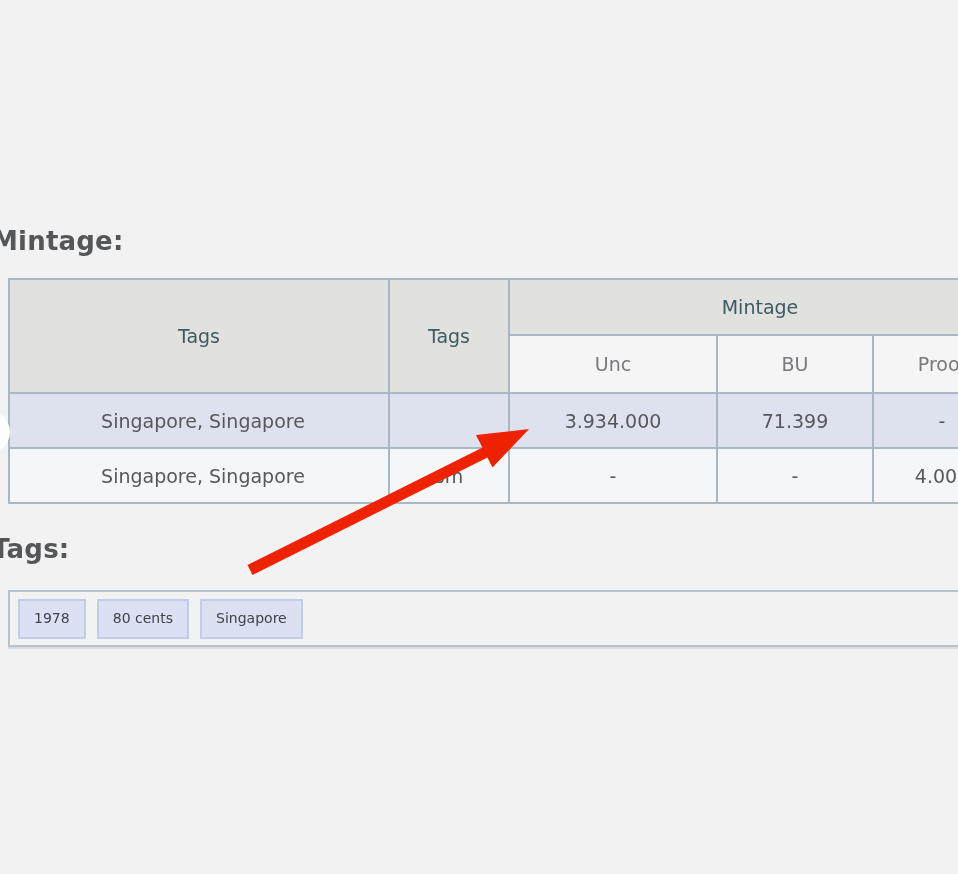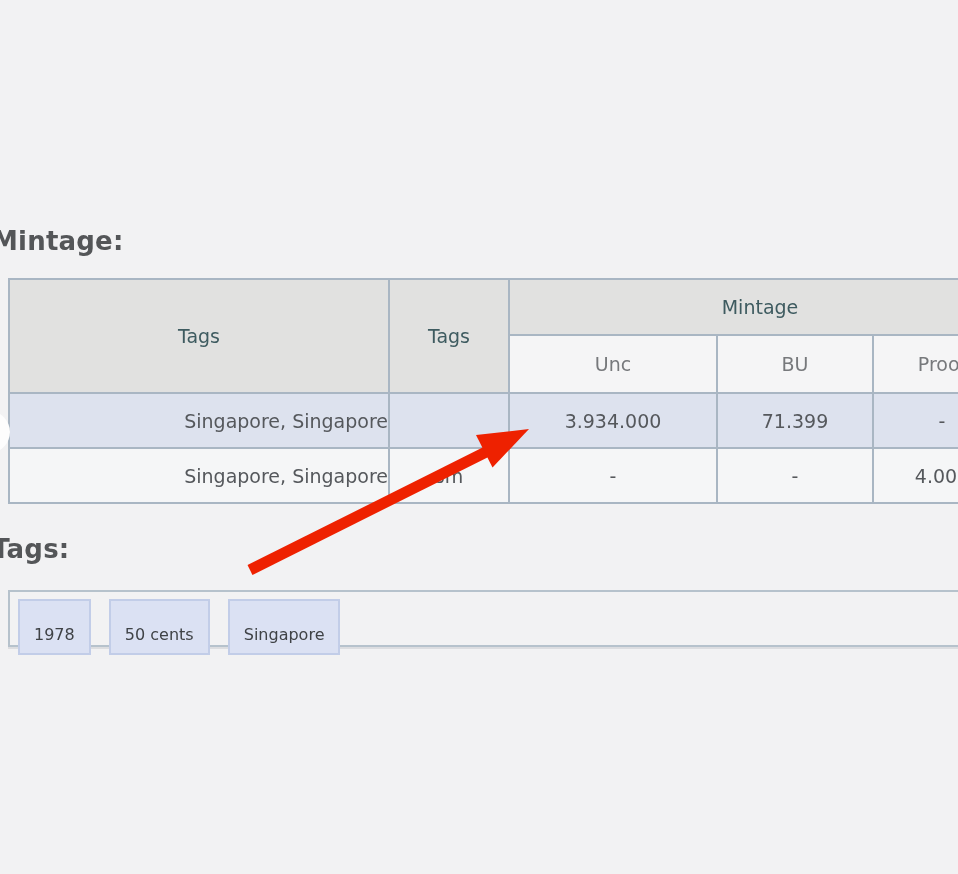--- a/index.html
+++ b/index.html
@@ -47,39 +47,39 @@
     white-space:nowrap;
   }
   th.hmain{ background:var(--header-bg); color:var(--header-text); }
   th.hsub{ background:var(--subheader-bg); color:var(--subheader-text);margin-top:8px; }
   tr.trh1{ height:56px; }
   tr.trh2{ height:58px; }
   tbody tr{ height:55px; }
   td{ color:var(--cell-text); }
   tr.row-hl td{ background:var(--row-highlight-bg); }
   tr.row-plain td{ background:var(--row-bg); }
-  td.mint-cell{ text-align:right; padding-left:8px; }
+  td.mint-cell{ text-align:center; padding-left:8px; }
 
   .tags-box{
     position:absolute; left:8px; top:590px;
     width:1002px; height:57px;
     border:2px solid var(--tags-box-border);
     box-shadow:0 2px 0 rgba(120,130,140,0.18);
     padding:7px 0 0 8px;
     white-space:nowrap;
   }
   .tag-chip{
     display:inline-block;
     background:var(--tag-bg);
     border:2px solid var(--tag-border);
     color:var(--tag-text);
-    font-size:16px;
+    font-size:14px;
     line-height:19px;
-    padding:24px 14px 9px 14px;
-    margin-right:13px;
+    padding:8px 14px 9px 14px;
+    margin-right:6px;
     cursor:pointer;
   }
   .cropped-circle{
     position:absolute; left:-32px; top:411px;
     width:42px; height:42px; border-radius:50%;
     background:#fdfdfd;
     z-index:3;
   }
   .arrow-overlay{
     position:absolute; left:0; top:0; width:958px; height:874px;
@@ -130,20 +130,20 @@
     </tbody>
   </table>
 </div>
 
 <div class="cropped-circle"></div>
 
 <h2 id="tags-heading" class="section-heading">Tags:</h2>
 
 <div class="tags-box">
   <span class="tag-chip">1978</span>
-  <span class="tag-chip">50 cents</span>
+  <span class="tag-chip">80 cents</span>
   <span class="tag-chip">Singapore</span>
 </div>
 
 <svg class="arrow-overlay" viewBox="0 0 958 874" xmlns="http://www.w3.org/2000/svg">
   <line x1="250" y1="570" x2="492" y2="449" stroke="var(--arrow-red)" stroke-width="11" stroke-linecap="butt"></line>
   <polygon points="529,429 492.5,467.5 476,435" fill="var(--arrow-red)"></polygon>
 </svg>
 
 </body></html>

